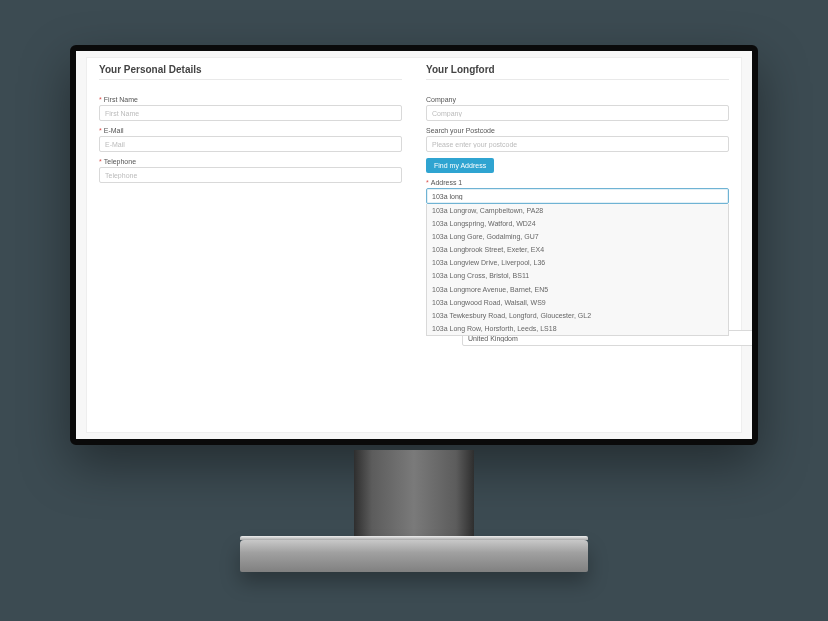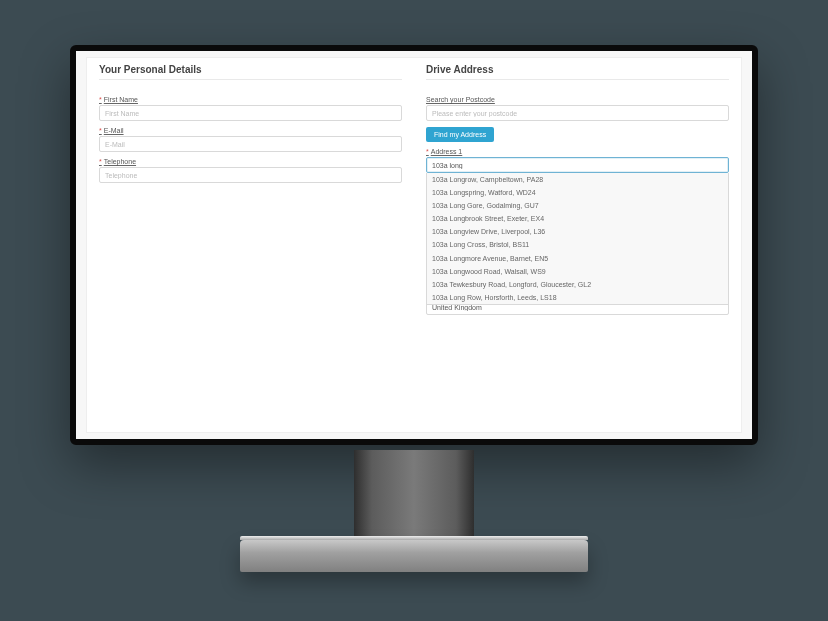--- a/index.html
+++ b/index.html
@@ -69,21 +69,21 @@
   }
   .col + .col { border-left: none; }
   h2 {
     font-size: 10px;
     font-weight: 600;
     color: #444;
     padding-bottom: 4px;
     border-bottom: 1px solid #e9e9e9;
     margin-bottom: 16px;
   }
-  .field { margin-bottom: 6px; text-decoration: underline; }
+  .field { margin-bottom: 6px; }
   .field label {
     display: block;
     font-size: 7px;
     color: #555;
     margin-bottom: 2px;
   }
   .req { color: #d9534f; margin-right: 2px; }
   .field input, .field select {
     width: 100%;
     height: 16px;
@@ -126,20 +126,21 @@
     line-height: 1.3;
     cursor: pointer;
   }
   select {
     appearance: none;
     -webkit-appearance: none;
     background-image: linear-gradient(45deg, transparent 50%, #555 50%), linear-gradient(135deg, #555 50%, transparent 50%);
     background-position: calc(100% - 10px) 6px, calc(100% - 7px) 6px;
     background-size: 3px 3px, 3px 3px;
     background-repeat: no-repeat;
+    margin-left: 36px;
   }
   .spacer-for-dropdown { height: 120px; }
 </style>
 </head>
 <body>
 
 <div class="monitor">
   <div class="screen">
     <div class="page">
 
@@ -157,22 +158,26 @@
           <input type="text" placeholder="E-Mail" style="">
         </div>
 
         <div class="field">
           <label><span class="req">*</span><span>Telephone</span></label>
           <input type="text" placeholder="Telephone" style="">
         </div>
       </div>
 
       <div class="col">
-        <h2>Drive Address</h2>
-
+        <h2>Your Longford</h2>
+
+        <div class="field">
+          <label>Company</label>
+          <input type="text" placeholder="Company" style="">
+        </div>
 
         <div class="field">
           <label>Search your Postcode</label>
           <input type="text" placeholder="Please enter your postcode" style="">
         </div>
 
         <button class="btn">Find my Address</button>
 
         <div class="field dropdown-wrap">
           <label><span class="req">*</span><span>Address 1</span></label>

